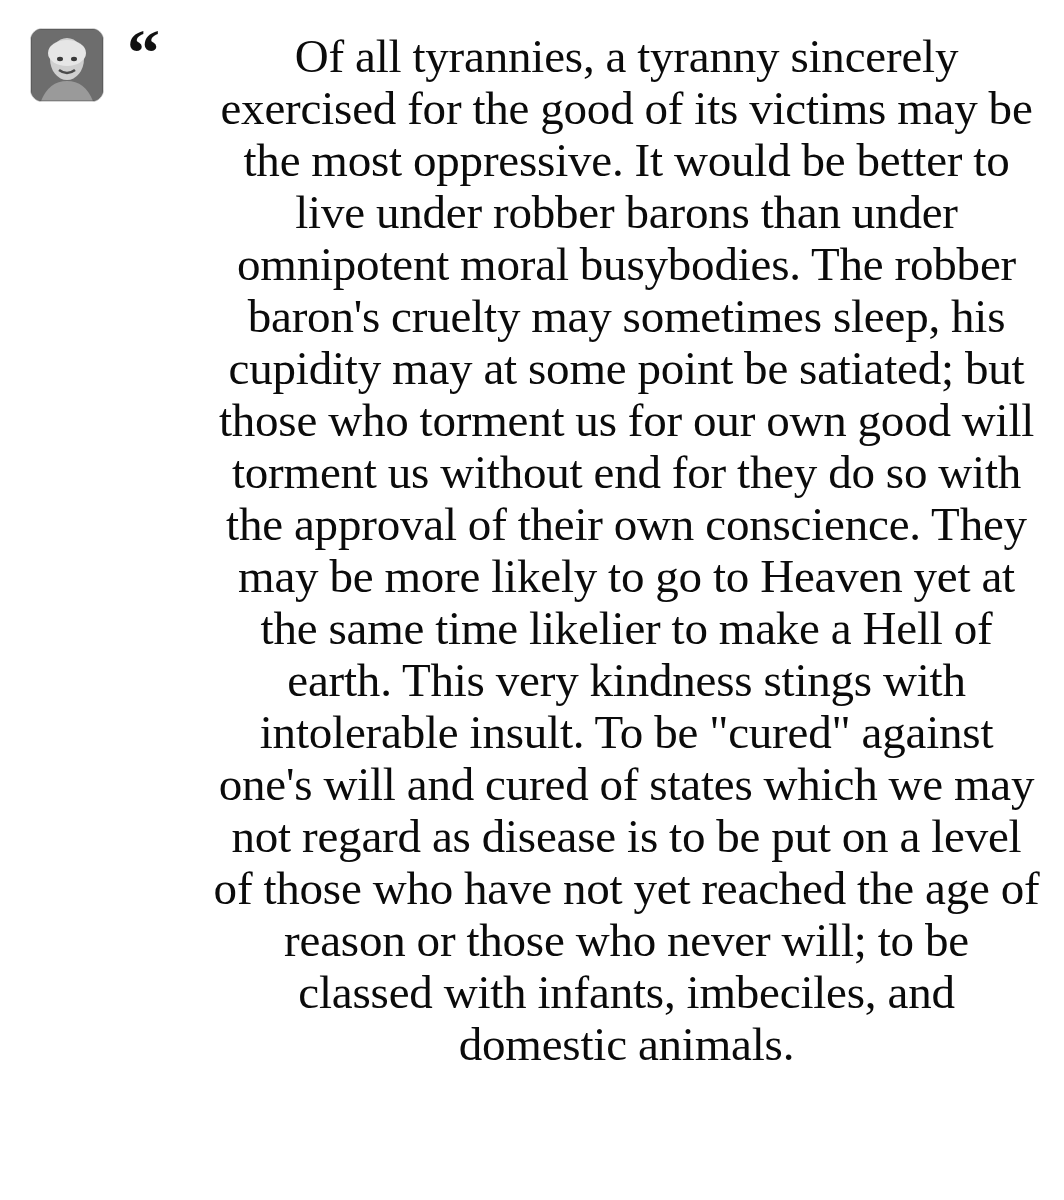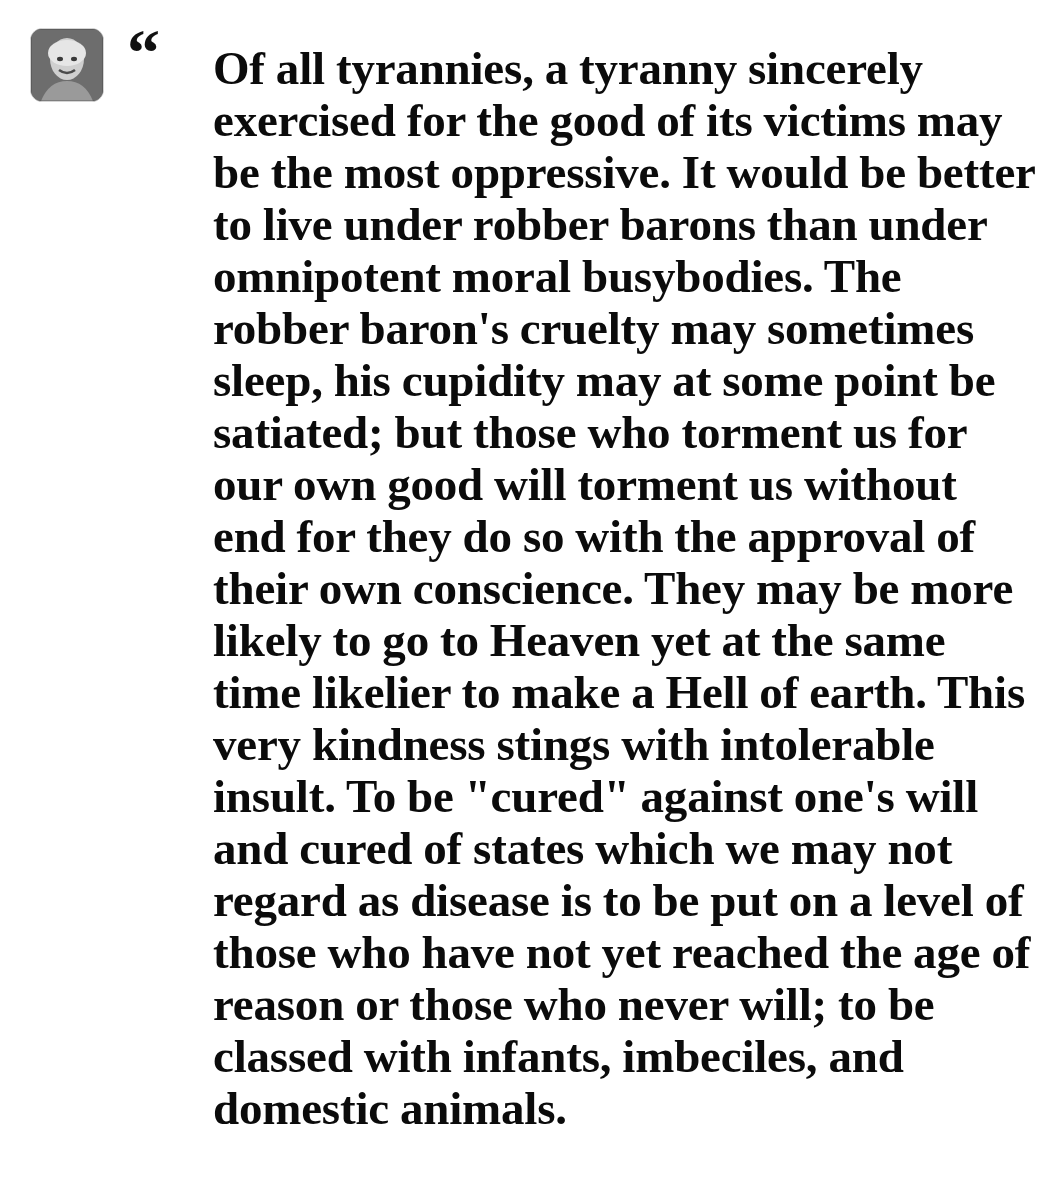--- a/index.html
+++ b/index.html
@@ -49,27 +49,26 @@
     letter-spacing: -2px;
   }
   .quote-text {
     position: absolute;
     left: 213px;
     top: 30px;
     right: 24px;
     font-family: "Liberation Serif", serif;
     font-size: 47px;
     line-height: 52px;
-    font-weight: 700;
+    font-weight: 400;
     color: #0b0b0b;
     letter-spacing: -0.2px;
-    text-align: left;
+    text-align: center;
     white-space: pre-wrap;
     word-spacing: -0.5px;
-    margin-top: 12px;
   }
 </style>
 </head>
 <body>
 
 <div class="quote-card">
 
   <div class="avatar">
     <svg viewBox="0 0 72 72" xmlns="http://www.w3.org/2000/svg">
       <rect x="0" y="0" width="72" height="72" fill="#7a7a7a"></rect>

